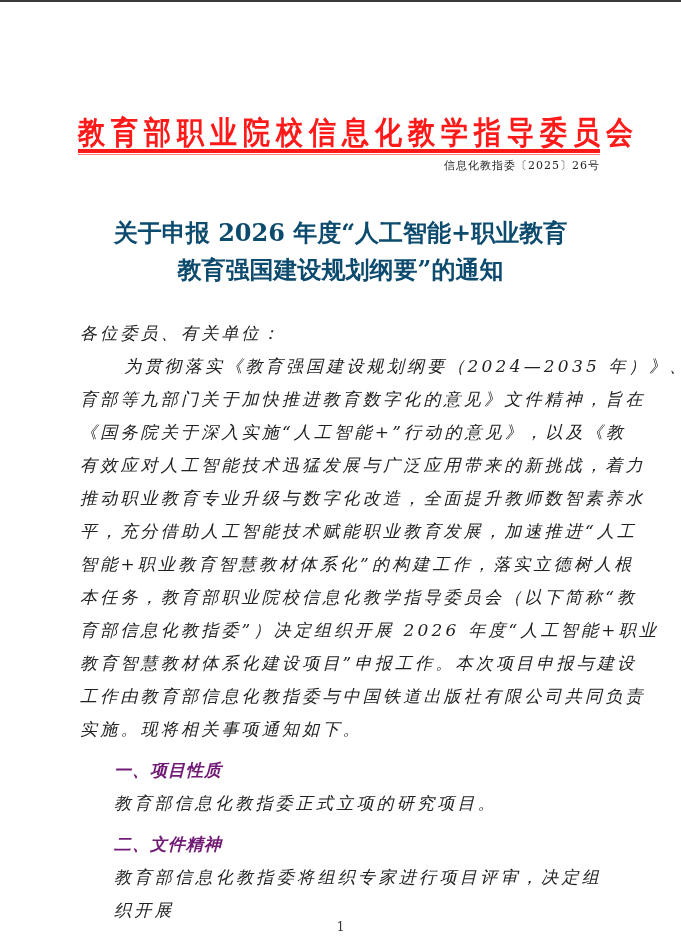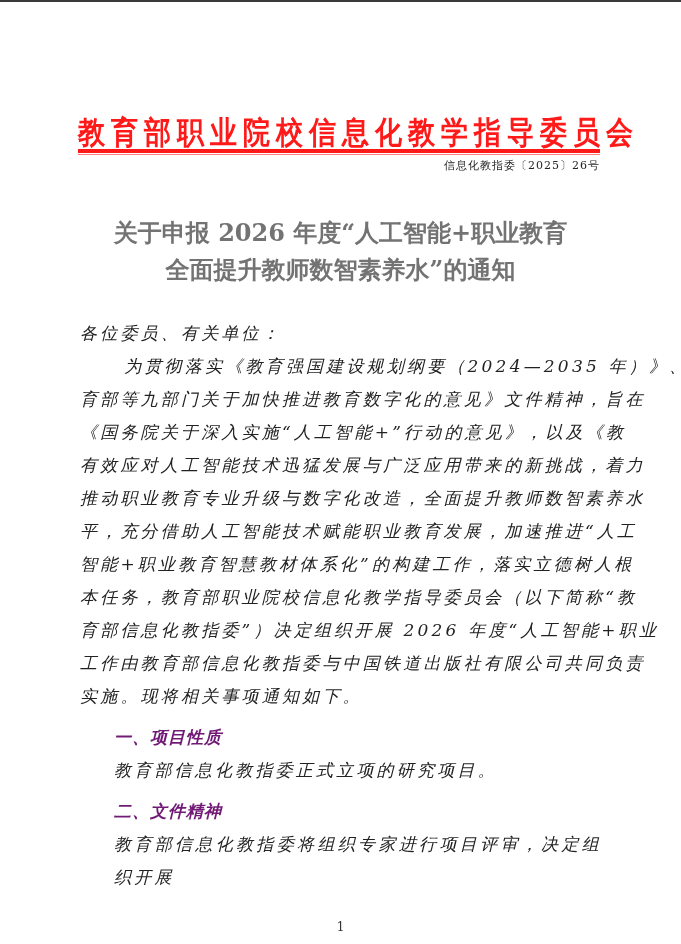--- a/index.html
+++ b/index.html
@@ -70,21 +70,21 @@
     }
     .title {
       position: absolute;
       left: 60px;
       top: 190px;
       width: 561px;
       text-align: center;
       font-weight: bold;
       font-size: 24px;
       line-height: 37px;
-      color: #737373;
+      color: #0c4a6e;
     }
     .title .line { display: block; white-space: nowrap; }
     .body {
       position: absolute;
       left: 80px;
       top: 293px;
       width: 522px;
       font-size: 17px;
       line-height: 33px;
       color: #222;
@@ -128,36 +128,37 @@
 <div class="page">
 
   <div class="org-header">教育部职业院校信息化教学指导委员会</div>
   <div class="red-rule"></div>
   <div class="red-rule-thin"></div>
 
   <div class="doc-number">信息化教指委〔2025〕26号</div>
 
   <div class="title">
     <span class="line">关于申报 2026 年度“人工智能+职业教育</span>
-    <span class="line">全面提升教师数智素养水”的通知</span>
+    <span class="line">教育强国建设规划纲要”的通知</span>
   </div>
 
   <div class="body">
     <p class="salutation">各位委员、有关单位：</p>
 
     <p>
       <span class="body-line indent">为贯彻落实《教育强国建设规划纲要（2024—2035 年）》、</span>
       <span class="body-line">育部等九部门关于加快推进教育数字化的意见》文件精神，旨在</span>
       <span class="body-line">《国务院关于深入实施“人工智能+”行动的意见》，以及《教</span>
       <span class="body-line">有效应对人工智能技术迅猛发展与广泛应用带来的新挑战，着力</span>
       <span class="body-line">推动职业教育专业升级与数字化改造，全面提升教师数智素养水</span>
       <span class="body-line">平，充分借助人工智能技术赋能职业教育发展，加速推进“人工</span>
       <span class="body-line">智能+职业教育智慧教材体系化”的构建工作，落实立德树人根</span>
       <span class="body-line">本任务，教育部职业院校信息化教学指导委员会（以下简称“教</span>
       <span class="body-line">育部信息化教指委”）决定组织开展 2026 年度“人工智能+职业</span>
+      <span class="body-line">教育智慧教材体系化建设项目”申报工作。本次项目申报与建设</span>
       <span class="body-line">工作由教育部信息化教指委与中国铁道出版社有限公司共同负责</span>
       <span class="body-line">实施。现将相关事项通知如下。</span>
     </p>
 
     <p class="section-heading">一、项目性质</p>
     <p class="section-body">教育部信息化教指委正式立项的研究项目。</p>
 
     <p class="section-heading">二、文件精神</p>
     <p class="section-body">教育部信息化教指委将组织专家进行项目评审，决定组织开展</p>
   </div>

